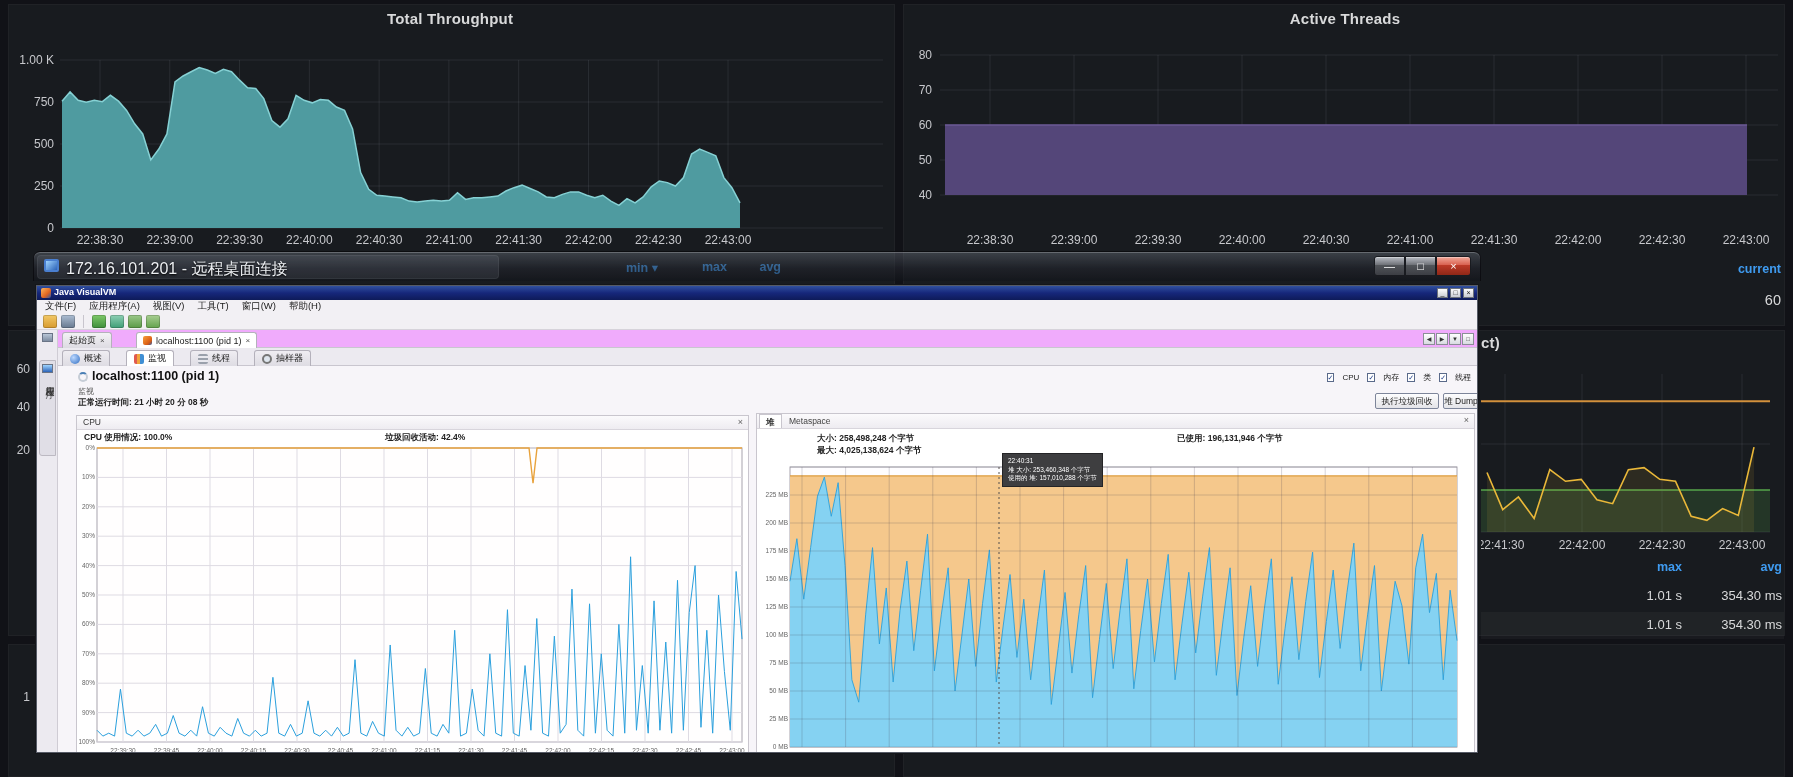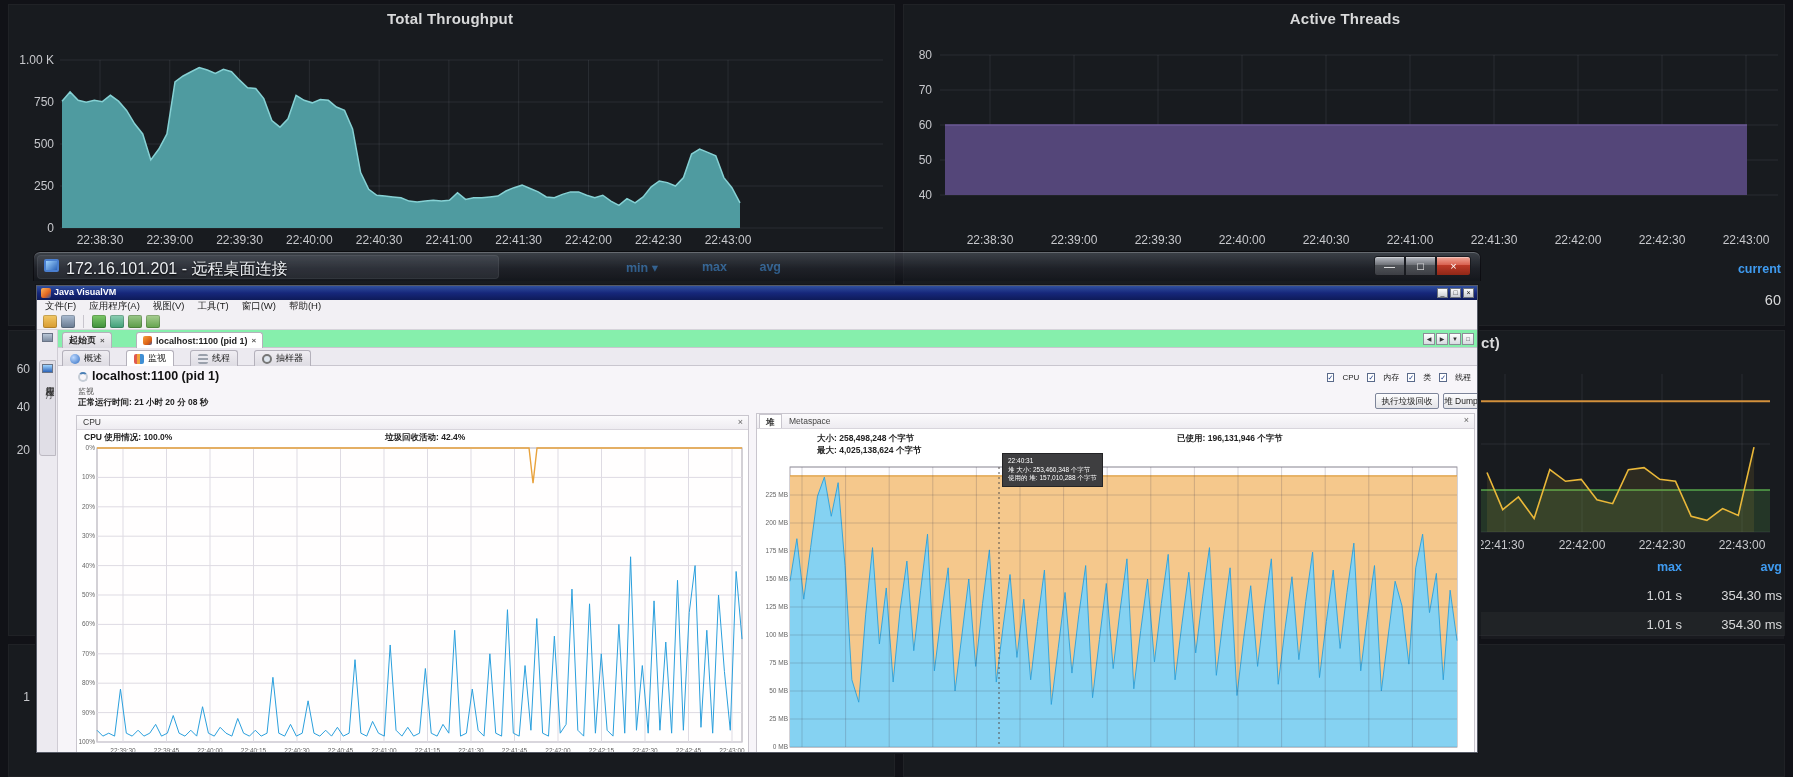--- a/index.html
+++ b/index.html
@@ -50,22 +50,22 @@
      border-bottom:1px solid #d6d3da;display:flex;align-items:center;padding-left:6px;gap:4px;box-sizing:border-box;}
   .tbico{width:14px;height:13px;border-radius:2px;box-shadow:inset 0 0 0 1px rgba(0,0,0,.18);}
   .tbsep{width:1px;height:13px;background:#c8c5cd;margin:0 4px;}
   #vvm-side{position:absolute;left:0;top:44px;width:21px;height:448px;background:#eceaf0;
      border-right:1px solid #cfccd4;box-sizing:border-box;}
   .side-vtab{position:absolute;left:2px;top:30px;width:17px;height:96px;background:#e0dee6;
      border:1px solid #bcb9c2;border-radius:3px 0 0 3px;box-sizing:border-box;}
   .side-vtxt{position:absolute;left:3px;top:18px;writing-mode:vertical-rl;font-size:9px;color:#333;letter-spacing:1px;}
   .side-ico{width:11px;height:9px;margin:3px auto;background:linear-gradient(#b9c6d6,#7e8da2);
      border:1px solid #6a7486;box-sizing:border-box;}
-  #vvm-tabbar{position:absolute;left:21px;top:44px;width:1421px;height:18px;background:#86efac;
-     border-bottom:1px solid #c9c6cf;box-sizing:border-box;font-weight:bold;}
+  #vvm-tabbar{position:absolute;left:21px;top:44px;width:1421px;height:18px;background:#f0abfc;
+     border-bottom:1px solid #c9c6cf;box-sizing:border-box;}
   .doctab{position:absolute;top:2px;height:16px;display:flex;align-items:center;gap:4px;padding:0 6px;
      font-size:9px;color:#222;border:1px solid #b4b1bb;border-bottom:none;border-radius:3px 3px 0 0;
      background:linear-gradient(#f3f2f5,#dddbe2);box-sizing:border-box;white-space:nowrap;}
   .doctab.active{background:#fff;}
   .tabx{color:#555;font-size:8px;}
   .javaico{width:9px;height:9px;border-radius:2px;background:linear-gradient(135deg,#f7a03c,#d95b12 70%,#2956a8);}
   .tabnav{position:absolute;top:3px;width:12px;height:12px;border:1px solid #8b8e97;background:linear-gradient(#fefefe,#d8dbe1);
      font-size:6px;line-height:11px;text-align:center;color:#333;box-sizing:border-box;}
   #vvm-subtabs{position:absolute;left:21px;top:62px;width:1421px;height:18px;background:#eceaf0;
      border-bottom:1px solid #c9c6cf;box-sizing:border-box;}

